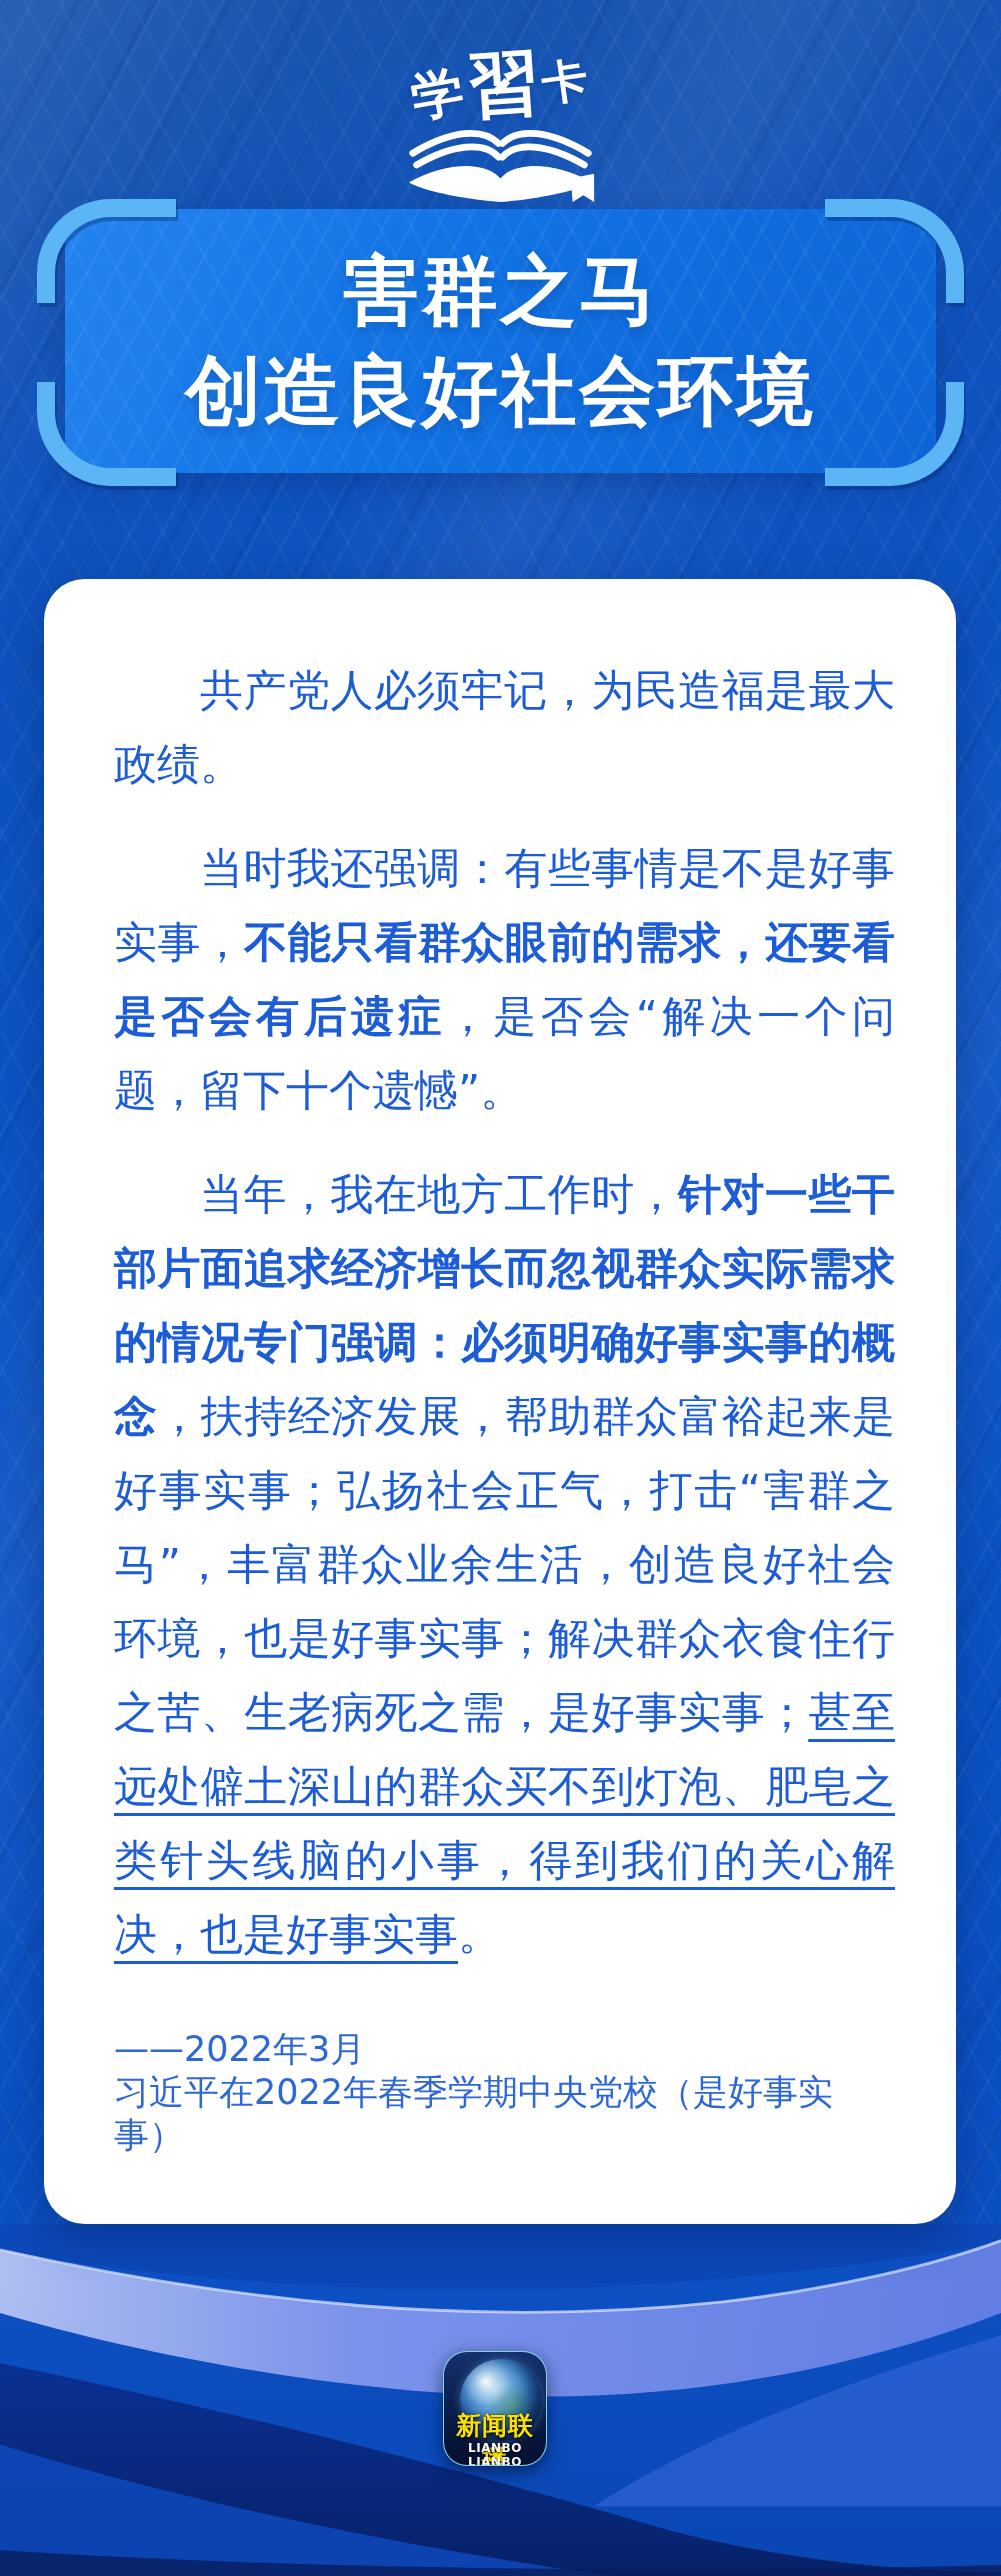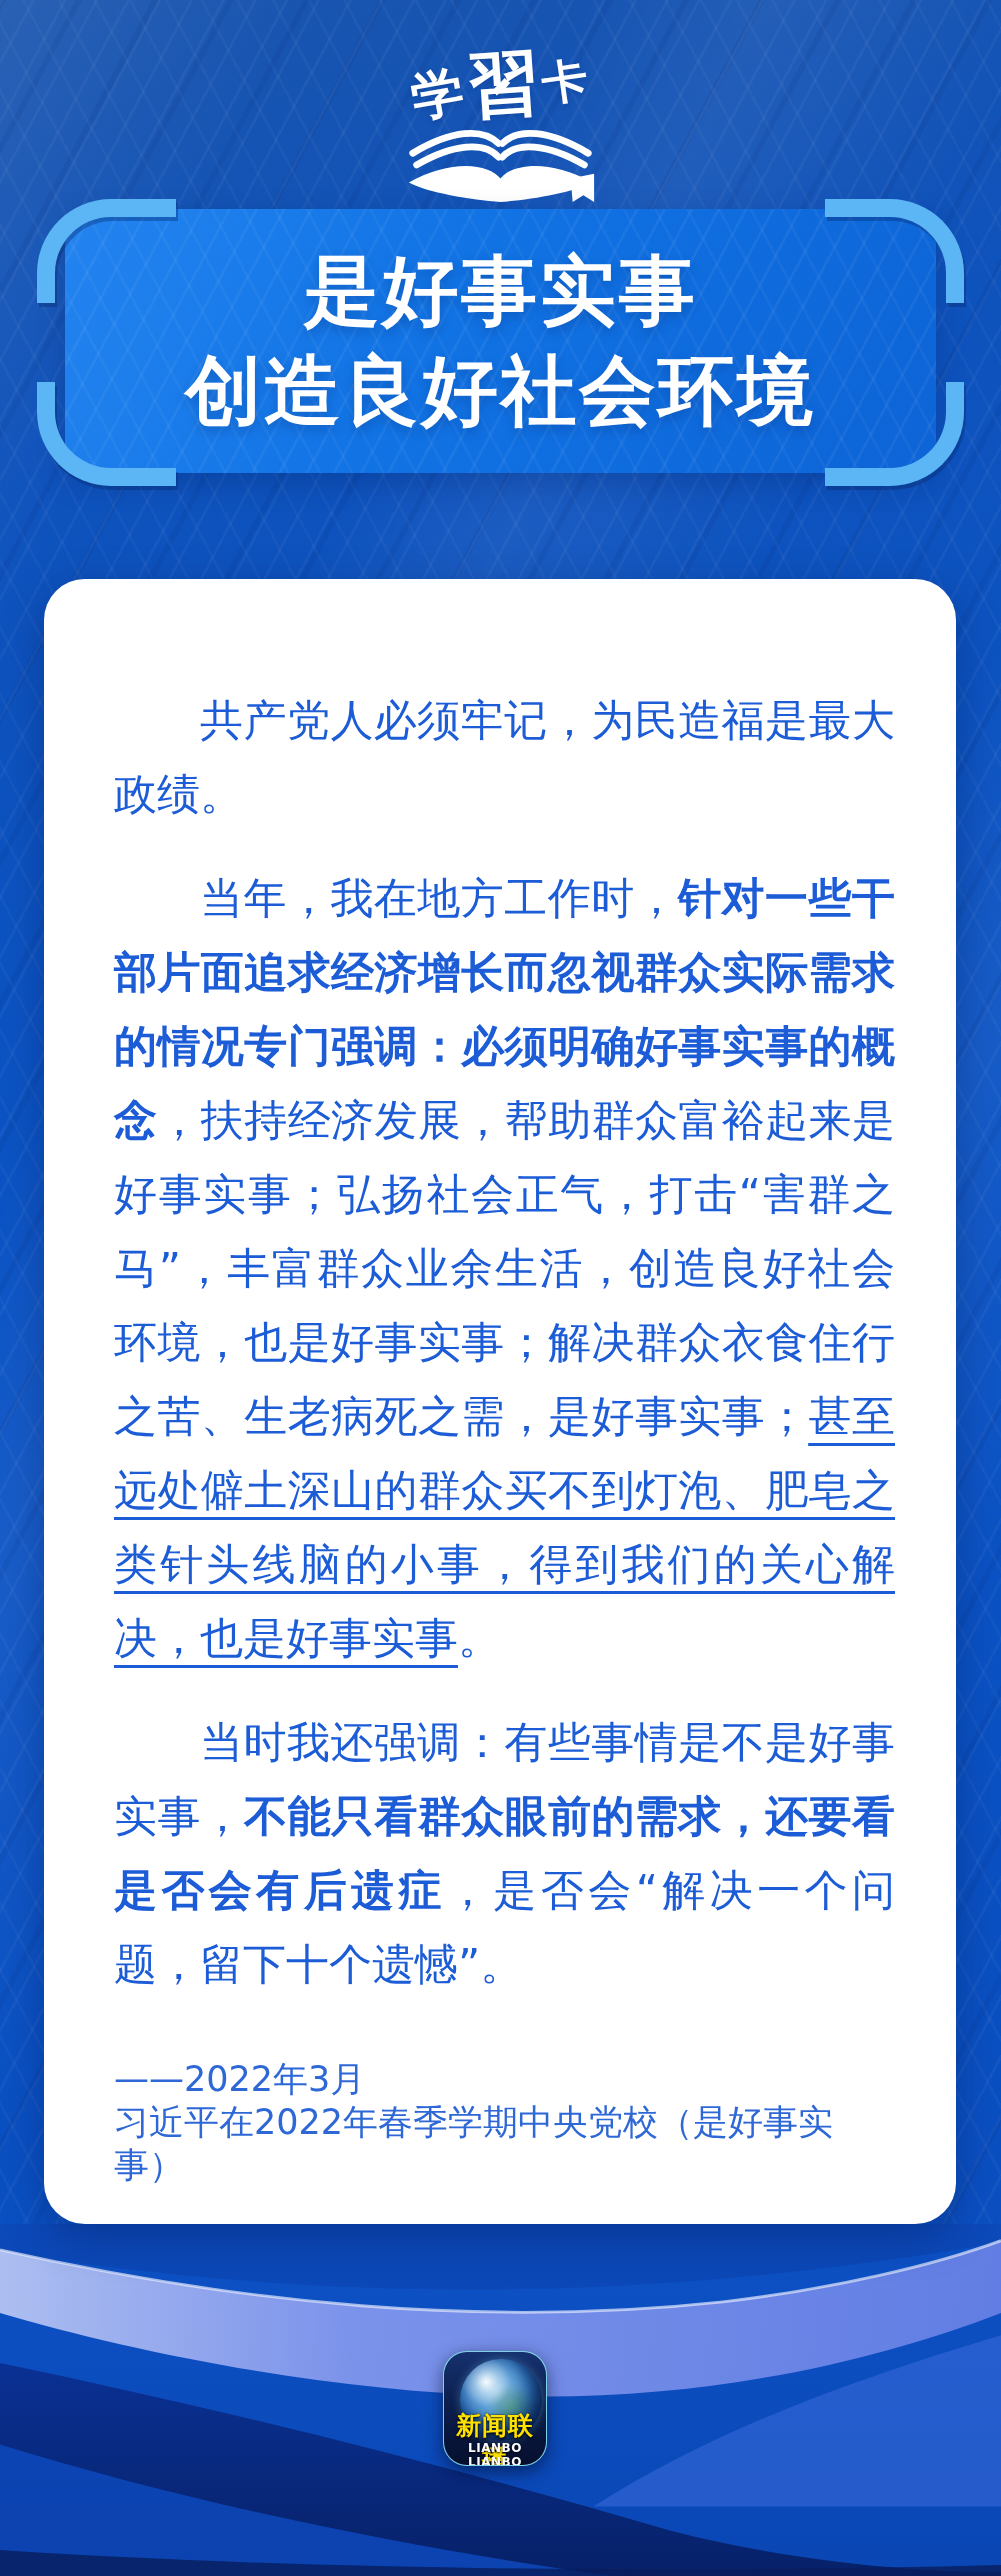--- a/index.html
+++ b/index.html
@@ -66,21 +66,21 @@
   .bk-tl{left:37px;top:199px;border-left-width:18.5px;border-top-width:18.5px;border-top-left-radius:74px;}
   .bk-bl{left:37px;top:382px;border-left-width:18.5px;border-bottom-width:18.5px;border-bottom-left-radius:74px;}
   .bk-tr{left:825px;top:199px;border-right-width:18.5px;border-top-width:18.5px;border-top-right-radius:74px;}
   .bk-br{left:825px;top:382px;border-right-width:18.5px;border-bottom-width:18.5px;border-bottom-right-radius:74px;}
 
   
   .card{
     position:absolute;left:44px;top:579px;width:912px;height:1645px;
     background:var(--card_bg,#ffffff);border-radius:41px;
     box-shadow:0 13px 41px rgba(4,24,80,.35);
-    padding:104px 61px 0 70px;
+    padding:74px 61px 0 70px;
   }
   .para{
     margin:0 0 30px 0;
     font-size:43px;line-height:74px;color:var(--text_blue,#1c5cd6);
     text-indent:2em;text-align:justify;letter-spacing:0;
   }
   .para:last-of-type{margin-bottom:0;}
   .seg-b{font-weight:800;}
   .seg-u{text-decoration:underline;text-decoration-thickness:3.2px;text-underline-offset:12px;}
   .attrib{margin-top:57px;text-align:left;color:var(--attrib_blue,#2e67d6);
@@ -160,33 +160,33 @@
         <path d="M14,46 C52,24 84,22 98,38"></path>
         <path d="M190,34 C150,10 118,8 102,24"></path>
         <path d="M186,46 C148,24 116,22 102,38"></path>
       </g>
       <path d="M6,64 C48,40 88,44 100,60 C112,44 152,40 194,64 C176,74 130,82 100,84 C70,82 24,74 6,64 Z" fill="#ffffff"></path>
       <path d="M172,60 L196,55 L196,84 L185,77 L174,84 Z" fill="#ffffff"></path>
     </svg>
   </div>
 
   <section class="title-box">
-    <div class="title-line">是好事实事</div>
+    <div class="title-line">害群之马</div>
     <div class="title-line">创造良好社会环境</div>
   </section>
   <div class="bk bk-tl"></div>
   <div class="bk bk-bl"></div>
   <div class="bk bk-tr"></div>
   <div class="bk bk-br"></div>
 
   <section class="card">
     <div>
         <p class="para"><span>共产党人必须牢记，为民造福是最大政绩。</span></p>
+        <p class="para"><span>当时我还强调：有些事情是不是好事实事，</span><span class="seg-b">不能只看群众眼前的需求，还要看是否会有后遗症</span><span>，是否会“解决一个问题，留下十个遗憾”。</span></p>
         <p class="para"><span>当年，我在地方工作时，</span><span class="seg-b">针对一些干部片面追求经济增长而忽视群众实际需求的情况专门强调：必须明确好事实事的概念</span><span>，扶持经济发展，帮助群众富裕起来是好事实事；弘扬社会正气，打击“害群之马”，丰富群众业余生活，创造良好社会环境，也是好事实事；解决群众衣食住行之苦、生老病死之需，是好事实事；</span><span class="seg-u">甚至远处僻土深山的群众买不到灯泡、肥皂之类针头线脑的小事，得到我们的关心解决，也是好事实事</span><span>。</span></p>
-        <p class="para"><span>当时我还强调：有些事情是不是好事实事，</span><span class="seg-b">不能只看群众眼前的需求，还要看是否会有后遗症</span><span>，是否会“解决一个问题，留下十个遗憾”。</span></p>
       </div>
     <div class="attrib">
       <div>——2022年3月</div>
       <div>习近平在2022年春季学期中央党校（是好事实事）</div>
     </div>
   </section>
 
   <div class="logo-bottom">
     <div class="globe"></div>
     <div class="logo-cn">新闻联播</div>

